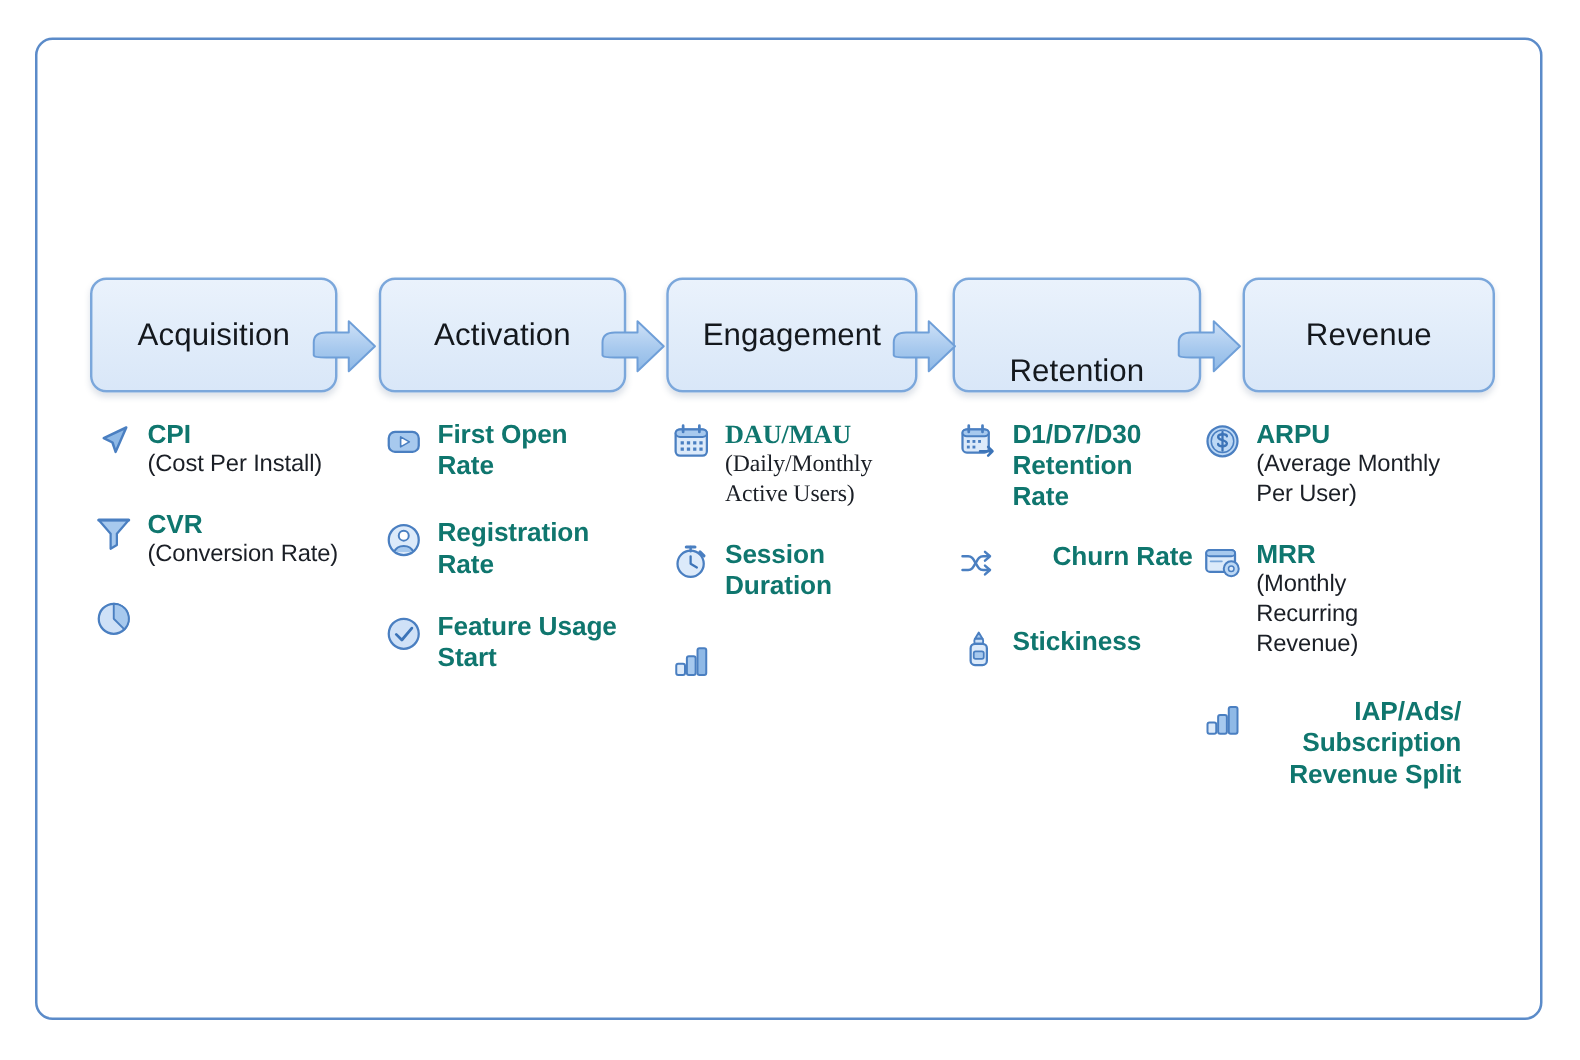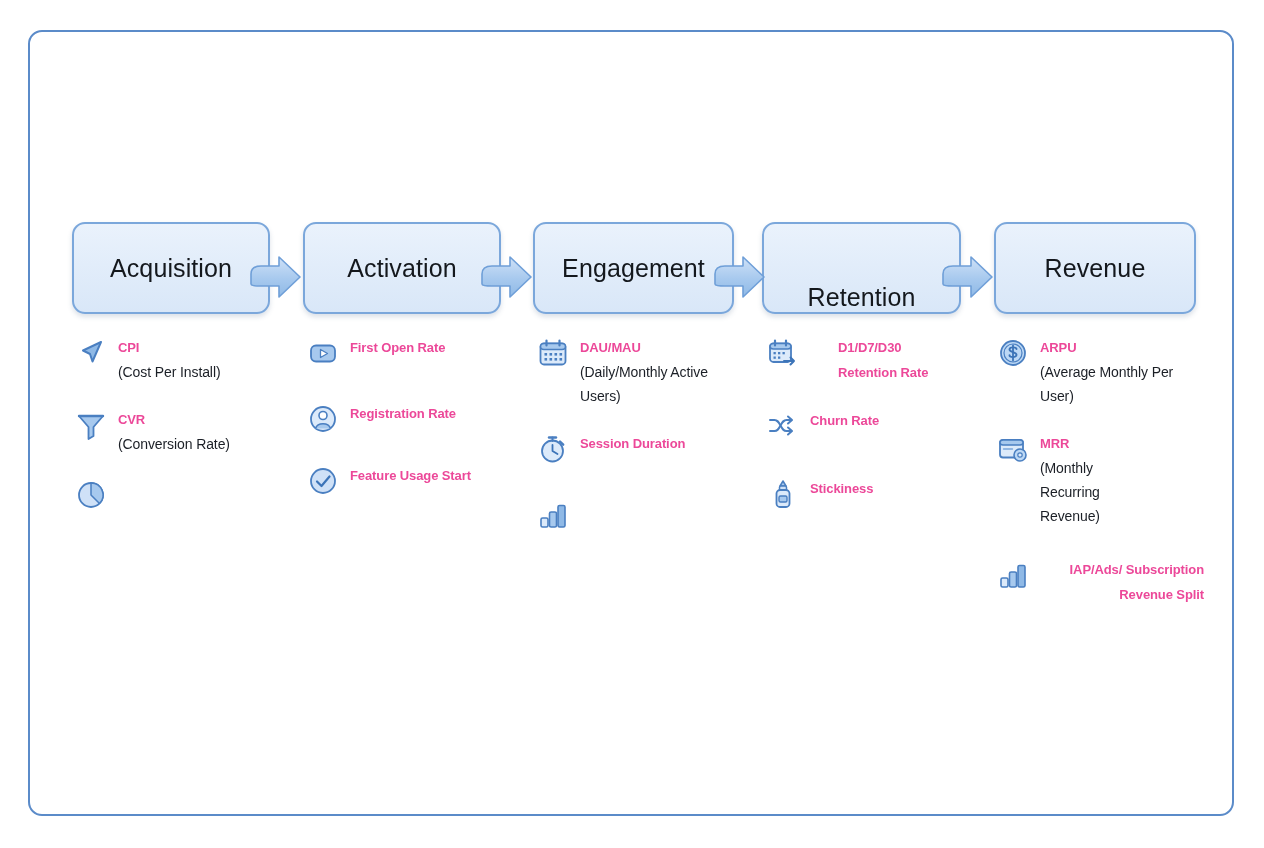--- a/index.html
+++ b/index.html
@@ -91,28 +91,28 @@
     display: flex;
     align-items: center;
     justify-content: center;
     margin-right: 8px;
   }
   .metric-icon svg { display: block; }
   .metric-text {
     padding-top: 1px;
   }
   .metric-name {
-    font-size: 13px;
+    font-size: 21px;
     font-weight: 600;
-    color: #ec4899;
+    color: #0f766e;
     line-height: 25px;
     letter-spacing: -0.1px;
   }
   .metric-sub {
-    font-size: 14px;
+    font-size: 19px;
     font-weight: 400;
     color: #1b1f26;
     line-height: 24px;
     letter-spacing: -0.1px;
   }
 </style>
 </head>
 <body>
 
 <div id="canvas">
@@ -249,21 +249,21 @@
         </span>
         <span class="metric-text">
           <div class="metric-name" style="max-width:150px;">Feature Usage Start</div>
           <div class="metric-sub"></div>
         </span>
       </div>
     </div>
 
     <div class="metric-col" style="left:462px;">
 
-      <div class="metric-item" style="margin-bottom:22px;">
+      <div class="metric-item" style="margin-bottom:22px;font-family:Liberation Serif, serif;">
         <span class="metric-icon">
           <svg width="34" height="34" viewBox="0 0 34 34">
             <rect x="4.5" y="7.5" width="25" height="21" rx="3.5" fill="#dceafa" stroke="#4a7fc1" stroke-width="1.8"></rect>
             <rect x="4.5" y="7.5" width="25" height="6" rx="3.5" fill="#a7c9ee" stroke="#4a7fc1" stroke-width="1.6"></rect>
             <path d="M10.5 4.5 v5 M23.5 4.5 v5" stroke="#4a7fc1" stroke-width="2.2" stroke-linecap="round"></path>
             <g fill="#4a7fc1">
               <rect x="8.5" y="17" width="2.6" height="2.6"></rect>
                 <rect x="13.5" y="17" width="2.6" height="2.6"></rect>
               <rect x="18.5" y="17" width="2.6" height="2.6"></rect>
                 <rect x="23.5" y="17" width="2.6" height="2.6"></rect>
@@ -302,21 +302,21 @@
             <rect x="5" y="20" width="7" height="9" rx="1.6" fill="#dceafa" stroke="#4a7fc1" stroke-width="1.6"></rect>
             <rect x="13.5" y="14" width="7" height="15" rx="1.6" fill="#a7c9ee" stroke="#4a7fc1" stroke-width="1.6"></rect>
             <rect x="22" y="7.5" width="7" height="21.5" rx="1.6" fill="#8fb9e6" stroke="#4a7fc1" stroke-width="1.6"></rect>
           </svg>
         </span>
       </div>
     </div>
 
     <div class="metric-col" style="left:692px;">
 
-      <div class="metric-item" style="margin-bottom:22px;gap:28px;">
+      <div class="metric-item" style="margin-bottom:22px;">
         <span class="metric-icon">
           <svg width="34" height="34" viewBox="0 0 34 34">
             <rect x="4" y="7.5" width="21" height="18.5" rx="3.5" fill="#dceafa" stroke="#4a7fc1" stroke-width="1.8"></rect>
             <rect x="4" y="7.5" width="21" height="5.5" rx="3.5" fill="#a7c9ee" stroke="#4a7fc1" stroke-width="1.6"></rect>
             <path d="M9 4.5 v5 M20 4.5 v5" stroke="#4a7fc1" stroke-width="2.2" stroke-linecap="round"></path>
             <g fill="#4a7fc1">
               <rect x="7.5" y="16" width="2.3" height="2.3"></rect>
                 <rect x="12" y="16" width="2.3" height="2.3"></rect>
               <rect x="16.5" y="16" width="2.3" height="2.3"></rect>
               <rect x="7.5" y="20.5" width="2.3" height="2.3"></rect>
@@ -324,21 +324,21 @@
             </g>
             <path d="M18 25 h10 m-3.5 -3.5 l3.5 3.5 l-3.5 3.5" fill="none" stroke="#3c74b8" stroke-width="2" stroke-linecap="round" stroke-linejoin="round"></path>
           </svg>
         </span>
         <span class="metric-text">
           <div class="metric-name" style="max-width:120px;">D1/D7/D30 Retention Rate</div>
           <div class="metric-sub"></div>
         </span>
       </div>
 
-      <div class="metric-item" style="margin-bottom:30px;">
+      <div class="metric-item" style="margin-bottom:30px;gap:32px;">
         <span class="metric-icon">
           <svg width="34" height="34" viewBox="0 0 34 34">
             <path d="M4 11 h4.5 c3 0 4 2 6 5.5 c2 3.5 3 5.5 6 5.5 h4.5" fill="none" stroke="#4a7fc1" stroke-width="2" stroke-linecap="round"></path>
             <path d="M4 22 h4.5 c3 0 4 -2 6 -5.5 c2 -3.5 3 -5.5 6 -5.5 h4.5" fill="none" stroke="#4a7fc1" stroke-width="2" stroke-linecap="round"></path>
             <path d="M22 7.5 l4 3.5 l-4 3.5" fill="none" stroke="#4a7fc1" stroke-width="2" stroke-linecap="round" stroke-linejoin="round"></path>
             <path d="M22 18.5 l4 3.5 l-4 3.5" fill="none" stroke="#4a7fc1" stroke-width="2" stroke-linecap="round" stroke-linejoin="round"></path>
           </svg>
         </span>
         <span class="metric-text">
           <div class="metric-name">Churn Rate</div>
@@ -355,21 +355,21 @@
             <rect x="13" y="19" width="8" height="6" rx="1.5" fill="#a7c9ee" stroke="#4a7fc1" stroke-width="1.4"></rect>
           </svg>
         </span>
         <span class="metric-text">
           <div class="metric-name">Stickiness</div>
           <div class="metric-sub"></div>
         </span>
       </div>
     </div>
 
-    <div class="metric-col" style="left:922px;width:210px;">
+    <div class="metric-col" style="left:887px;width:210px;">
 
       <div class="metric-item" style="margin-bottom:22px;">
         <span class="metric-icon">
           <svg width="34" height="34" viewBox="0 0 34 34">
             <circle cx="17" cy="17" r="12" fill="#bcd8f5" stroke="#4a7fc1" stroke-width="1.8"></circle>
             <circle cx="17" cy="17" r="9" fill="none" stroke="#4a7fc1" stroke-width="1.2"></circle>
             <path d="M17 9.5 v15" stroke="#3c74b8" stroke-width="1.8" stroke-linecap="round"></path>
             <path d="M20.5 13 c0 -2 -7 -2.6 -7 0.6 c0 3 7 2 7 5.2 c0 3.2 -7 2.6 -7 0.4" fill="none" stroke="#3c74b8" stroke-width="1.9" stroke-linecap="round"></path>
           </svg>
         </span>

